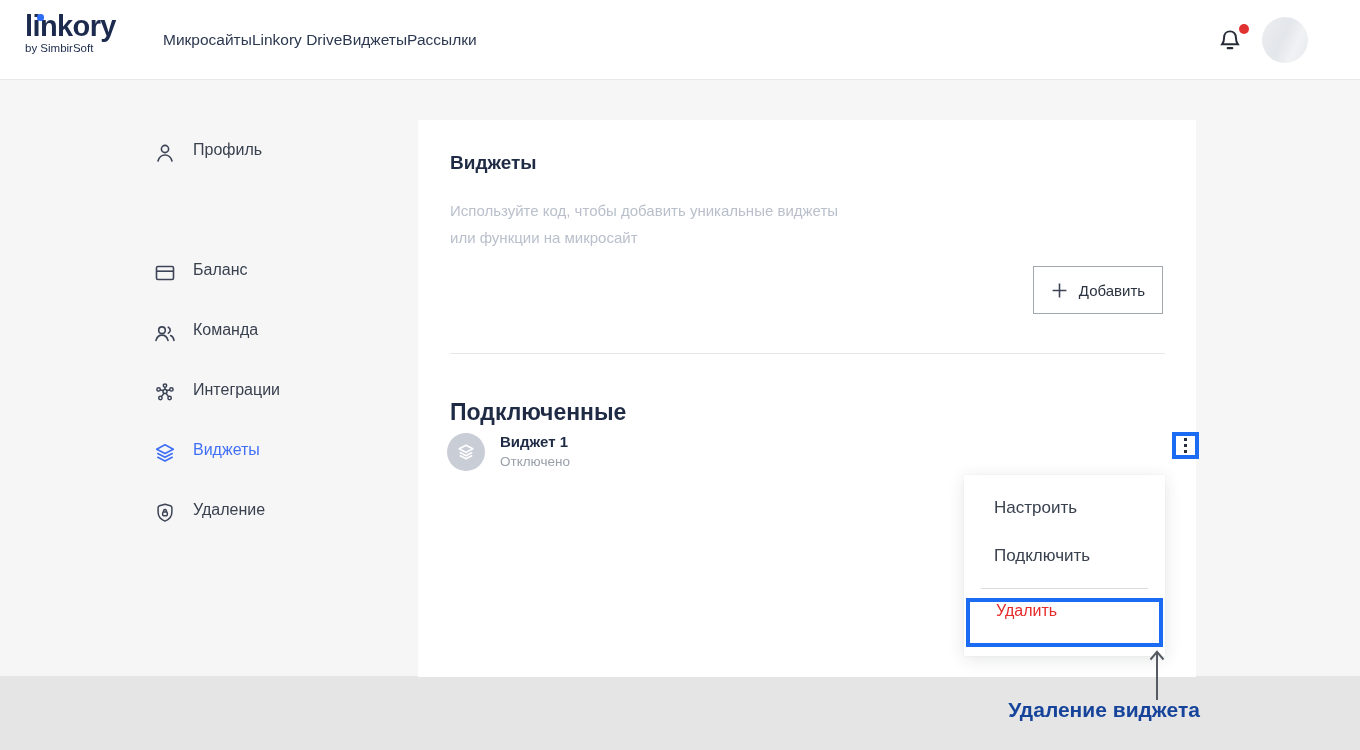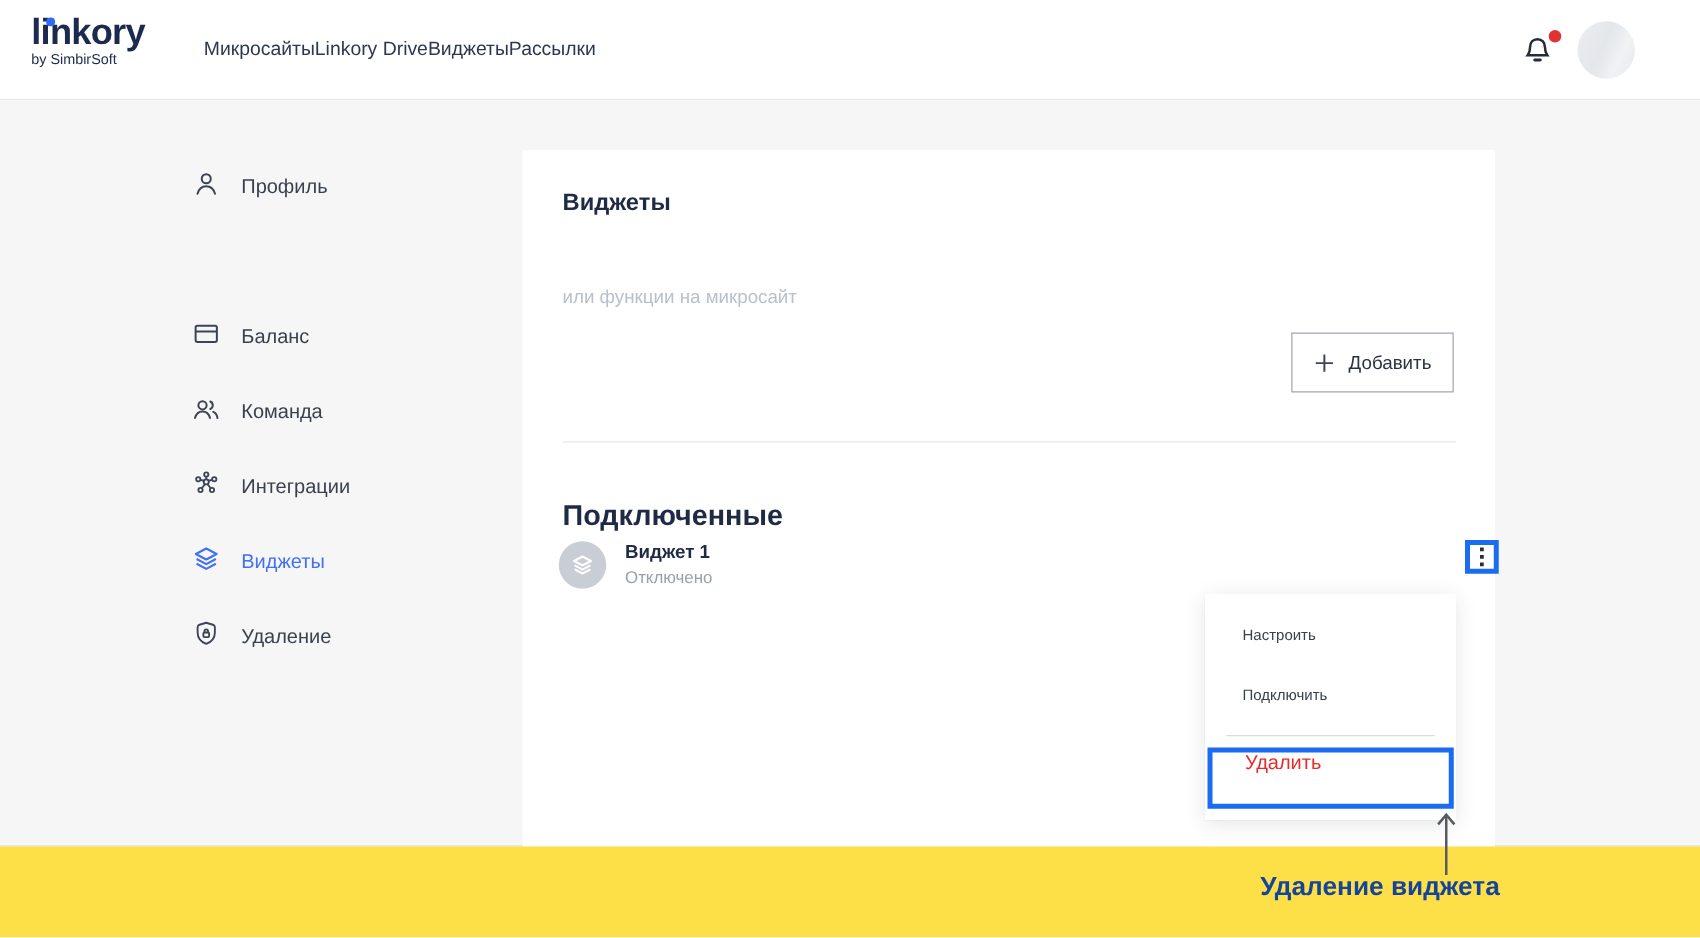--- a/index.html
+++ b/index.html
@@ -1,38 +1,38 @@
 <!DOCTYPE html>
 <html lang="ru"><head>
 <meta charset="utf-8">
 <style>
   * { margin:0; padding:0; box-sizing:border-box; }
   html,body { width:1360px; height:750px; background:#ffffff; font-family:"Liberation Sans", sans-serif; }
-  .stage { position:relative; width:1360px; height:750px; overflow:hidden; background:#fde047; }
+  .stage { position:relative; width:1360px; height:750px; overflow:hidden; background:#e5e5e5; }
 
   
   .header { position:absolute; left:0; top:0; width:1360px; height:80px; background:#ffffff; border-bottom:1px solid #e8e9eb; }
   .logo-block { position:absolute; left:25px; top:11px; cursor:pointer; }
   .logo-name { position:relative; display:block; font-size:29px; font-weight:700; color:#1c2a4d; letter-spacing:-0.6px; line-height:31px; }
   .logo-dot { position:absolute; left:12px; top:3px; width:6.5px; height:6.5px; border-radius:50%; background:#2e6cf6; }
   .logo-byline { display:block; font-size:11.5px; color:#1c2a4d; margin-top:0px; }
 
   .nav { position:absolute; left:163px; top:0; height:80px; display:flex; align-items:center; }
   .nav-item { font-size:15.5px; font-weight:500; color:#2c3850; cursor:pointer; white-space:nowrap; }
 
   .bell-wrap { position:absolute; left:1216px; top:26px; width:30px; height:30px; cursor:pointer; }
   .bell-dot { position:absolute; right:-3px; top:-2px; width:10px; height:10px; border-radius:50%; background:#e13232; }
   .avatar { position:absolute; left:1262px; top:17px; width:46px; height:46px; border-radius:50%;
             background:linear-gradient(115deg,#eceef1 0%,#e3e6ea 45%,#f0f2f4 70%,#e6e8ec 100%); cursor:pointer; }
 
   
   .band { position:absolute; left:0; top:80px; width:1360px; height:597px; background:#f6f6f7; border-bottom:1px solid #e4e5e7; }
 
   
-  .side-item { position:absolute; left:153px; height:30px; display:flex; align-items:flex-start; gap:16px; cursor:pointer; }
+  .side-item { position:absolute; left:153px; height:30px; display:flex; align-items:flex-end; gap:16px; cursor:pointer; }
   .side-item .icon { width:24px; height:24px; flex:0 0 24px; }
   .side-item .lbl { font-size:16px; color:#39414f; line-height:30px; }
   .side-item.active .lbl { color:#4070f4; }
   .s0{top:135px}.s1{top:195px}.s2{top:255px}.s3{top:315px}.s4{top:375px}.s5{top:435px}.s6{top:495px}
 
   
   .card { position:absolute; left:418px; top:120px; width:778px; height:557px; background:#ffffff; }
   .card-title { position:absolute; left:32px; top:32px; font-size:19px; font-weight:700; color:#1f2b45; }
   .card-desc { position:absolute; left:32px; top:77px; font-size:15px; color:#b9c0cb; line-height:27px; }
   .add-btn { position:absolute; left:615px; top:146px; width:130px; height:48px; background:#ffffff;
@@ -48,21 +48,21 @@
   .widget-status { position:absolute; left:53px; top:21px; font-size:13.5px; color:#9aa0aa; }
 
   .kebab-btn { position:absolute; left:725px; top:-1px; width:27px; height:27px; border:4px solid #1b6cf3;
                background:#ffffff; display:flex; flex-direction:column; align-items:center; justify-content:center;
                gap:3px; cursor:pointer; }
   .kebab-btn i { width:3px; height:3px; background:#262e3c; display:block; }
 
   
   .menu { position:absolute; left:964px; top:475px; width:201px; height:181px; background:#ffffff;
           box-shadow:0 3px 16px rgba(34,41,51,.12), 0 0 1px rgba(34,41,51,.08); }
-  .menu-item { position:absolute; left:30px; height:34px; line-height:34px; font-size:12px; color:#39414f; cursor:pointer; }
+  .menu-item { position:absolute; left:30px; height:34px; line-height:34px; font-size:17px; color:#39414f; cursor:pointer; }
   .mi0 { top:16px; } .mi1 { top:64px; }
   .menu-sep { position:absolute; left:17px; top:113px; width:167px; height:1px; background:#dadce0; }
   .delete-box { position:absolute; left:2px; top:123px; width:197px; height:49px; border:4px solid #1b6cf3;
                 background:#ffffff; display:flex; align-items:flex-start; padding-left:26px; cursor:pointer; }
   .delete-label { font-size:16px; color:#e62b2b; }
 
   
   .callout-arrow { position:absolute; left:1144px; top:645px; width:26px; height:57px; }
   .callout-text { position:absolute; left:985px; top:698px; width:238px; text-align:center;
                   font-size:21px; font-weight:600; color:#17449b; }
@@ -169,21 +169,21 @@
         <rect x="9.7" y="11" width="4.6" height="3.7" rx="0.9"></rect>
         <path d="M10.6 11V9.9a1.4 1.4 0 0 1 2.8 0V11"></path>
       </svg>
     </span>
     <span class="lbl">Удаление</span>
   </div>
 
   <div class="card">
     <div class="card-title">Виджеты</div>
     <div class="card-desc">
-      <br>
+      <span>Используйте код, чтобы добавить уникальные виджеты</span><br>
       <span>или функции на микросайт</span>
     </div>
 
     <button class="add-btn">
       <span>
         <svg width="17" height="17" viewBox="0 0 16 16" fill="none" stroke="#3c4456" stroke-width="1.5">
           <path d="M8 1.5v13M1.5 8h13"></path>
         </svg>
       </span>
       <span>Добавить</span>

